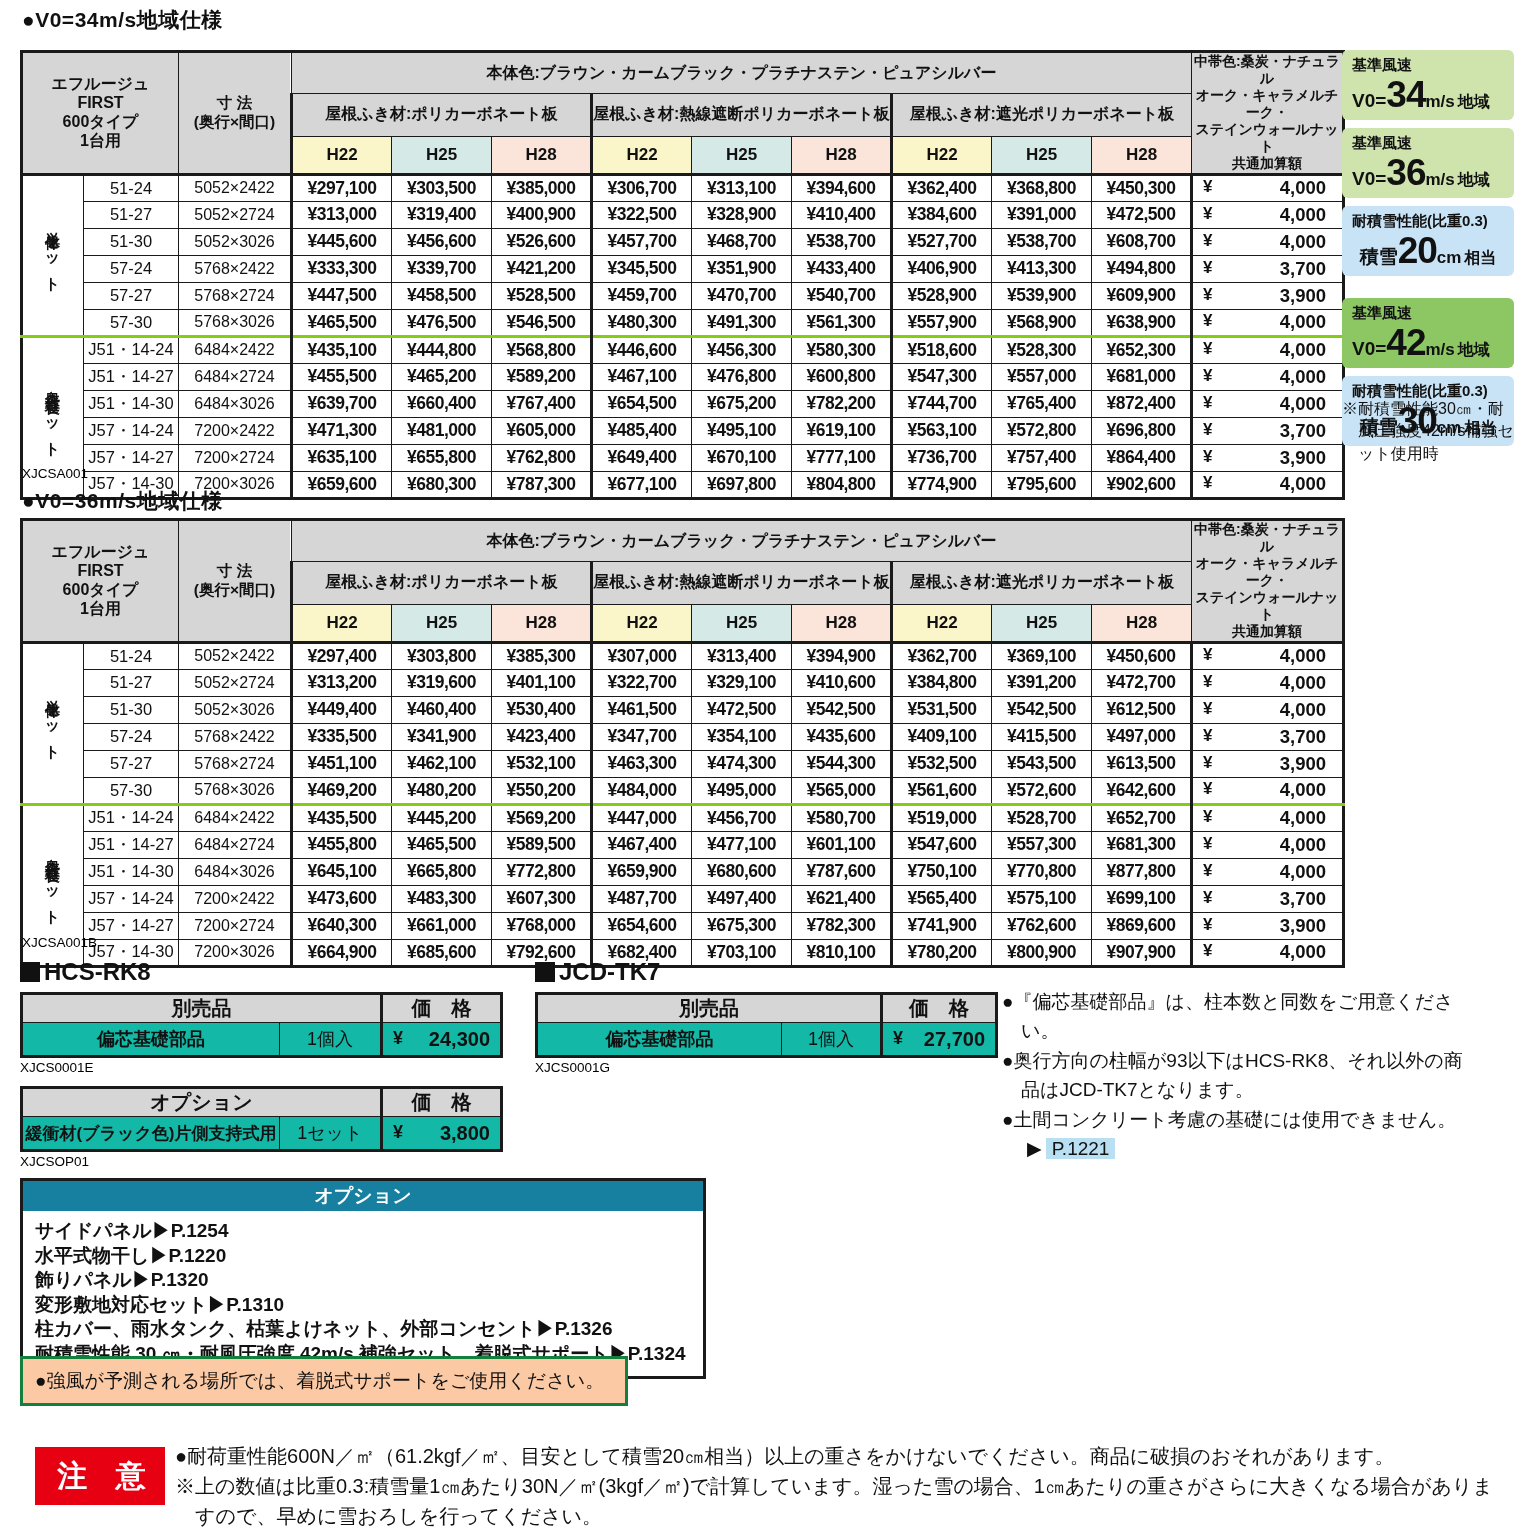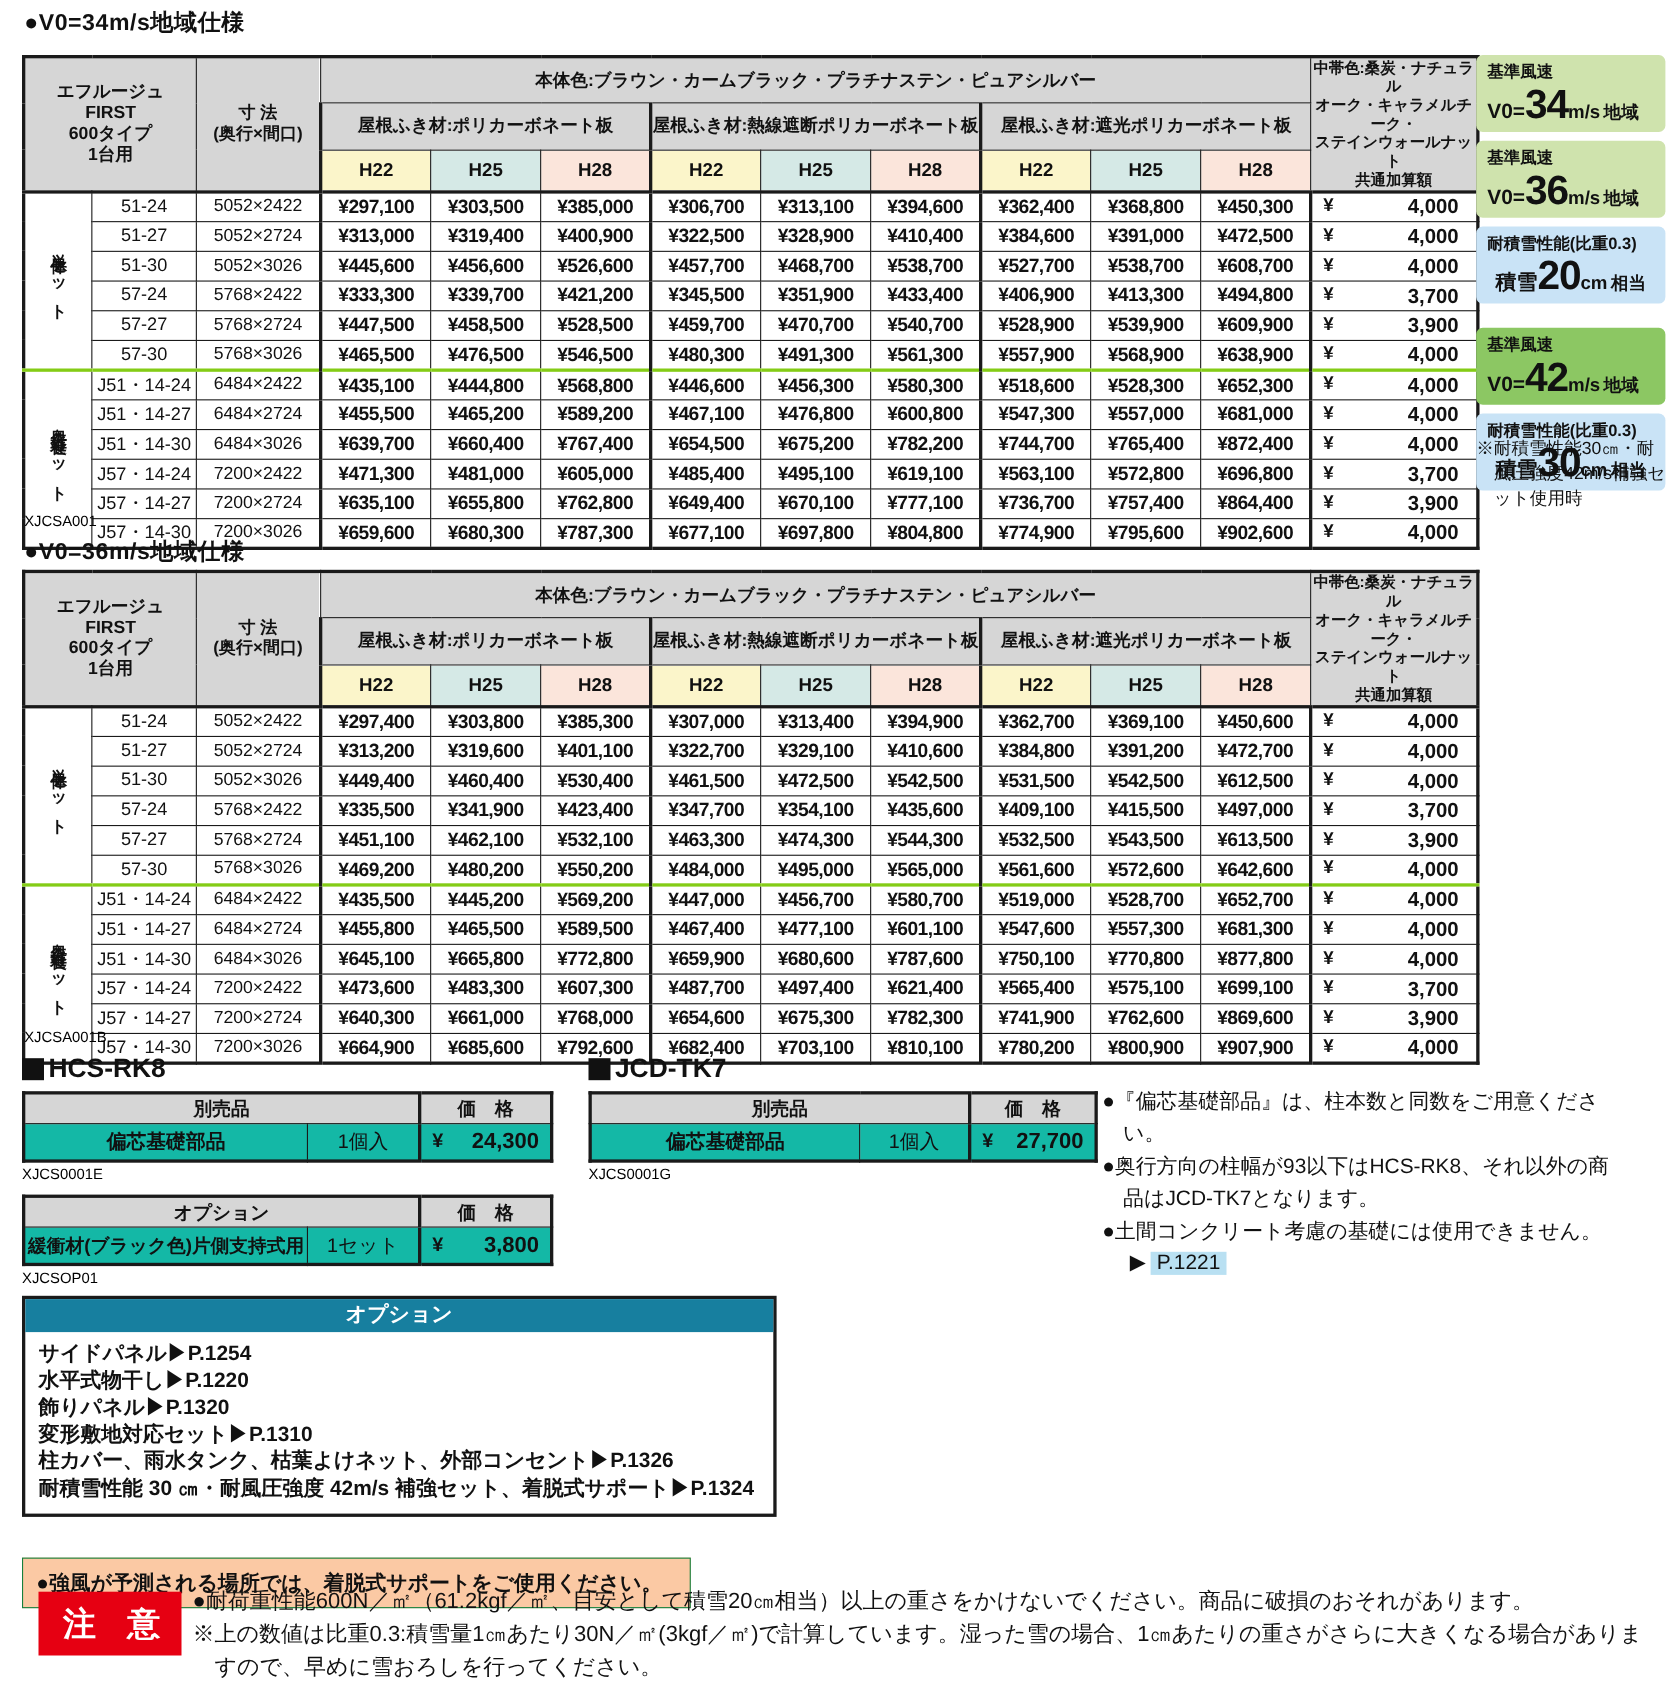--- a/index.html
+++ b/index.html
@@ -47,40 +47,40 @@
   .bv { font-size:37px; font-weight:bold; letter-spacing:-1px; }
   .bs { font-size:17px; font-weight:bold; }
   .br { font-size:16px; font-weight:bold; margin-left:3px; }
   #badge-note { position:absolute; left:1342px; top:398px; width:176px; font-size:16px; line-height:1.4; padding-left:1em; text-indent:-1em; }
 
   
   .mini-title { position:absolute; font-size:24px; font-weight:bold; display:flex; align-items:center; gap:4px; }
   .sq { width:20px; height:20px; background:#111; display:inline-block; }
   .mini-table { position:absolute; border-collapse:collapse; table-layout:fixed; border:3px solid #1a1a1a; background:#fff; }
   .mini-table th, .mini-table td { border:1px solid #1a1a1a; text-align:center; vertical-align:middle; }
-  .mini-table th { background:#d6d6d6; font-size:17px; font-weight:bold; height:28px; }
+  .mini-table th { background:#d6d6d6; font-size:20px; font-weight:bold; height:28px; }
   .mini-table td { height:34px; font-size:18px; font-weight:bold; background:#14b8a6; }
   .mini-price { padding:0 10px; }
   .mini-price .yen { float:left; font-size:18px; font-weight:bold; }
   .mini-price .val { float:right; font-size:20px; font-weight:bold; }
 
   
   #notes { position:absolute; left:1002px; top:988px; width:475px; font-size:19px; line-height:1.5; }
   .note-item { padding-left:1em; text-indent:-1em; margin-bottom:2px; }
   .page-link { background:#b9e0f2; padding:0 6px; }
   .arrow { margin:0 4px 0 6px; }
 
   
   #option-box { position:absolute; left:20px; top:1178px; width:686px; border:3px solid #1a1a1a; background:#fff; }
   #option-box-header { background:#177f9f; color:#fff; font-size:19px; font-weight:bold; text-align:center; height:30px; line-height:30px; }
   #option-items { padding:8px 12px 10px 12px; }
   .option-item { font-size:19px; font-weight:bold; line-height:24.5px; }
 
   
-  #warning { position:absolute; left:20px; top:1416px; width:608px; background:#fbc9a4; border:1px solid #15803d; font-size:19px; font-weight:bold; padding:9px 12px; }
+  #warning { position:absolute; left:20px; top:1356px; width:608px; background:#fbc9a4; border:3px solid #15803d; font-size:19px; font-weight:normal; padding:9px 12px; }
 
   
   #caution-badge { position:absolute; left:35px; top:1447px; width:130px; height:58px; background:#e60012; color:#fff; font-size:30px; font-weight:bold; display:flex; align-items:center; justify-content:center; letter-spacing:10px; padding-left:13px; }
   #caution-lines { position:absolute; left:175px; top:1441px; width:1335px; font-size:20px; line-height:1.5; }
   .caution-line { padding-left:1em; text-indent:-1em; }
 </style>
 </head>
 <body>
 
 <div id="page">

